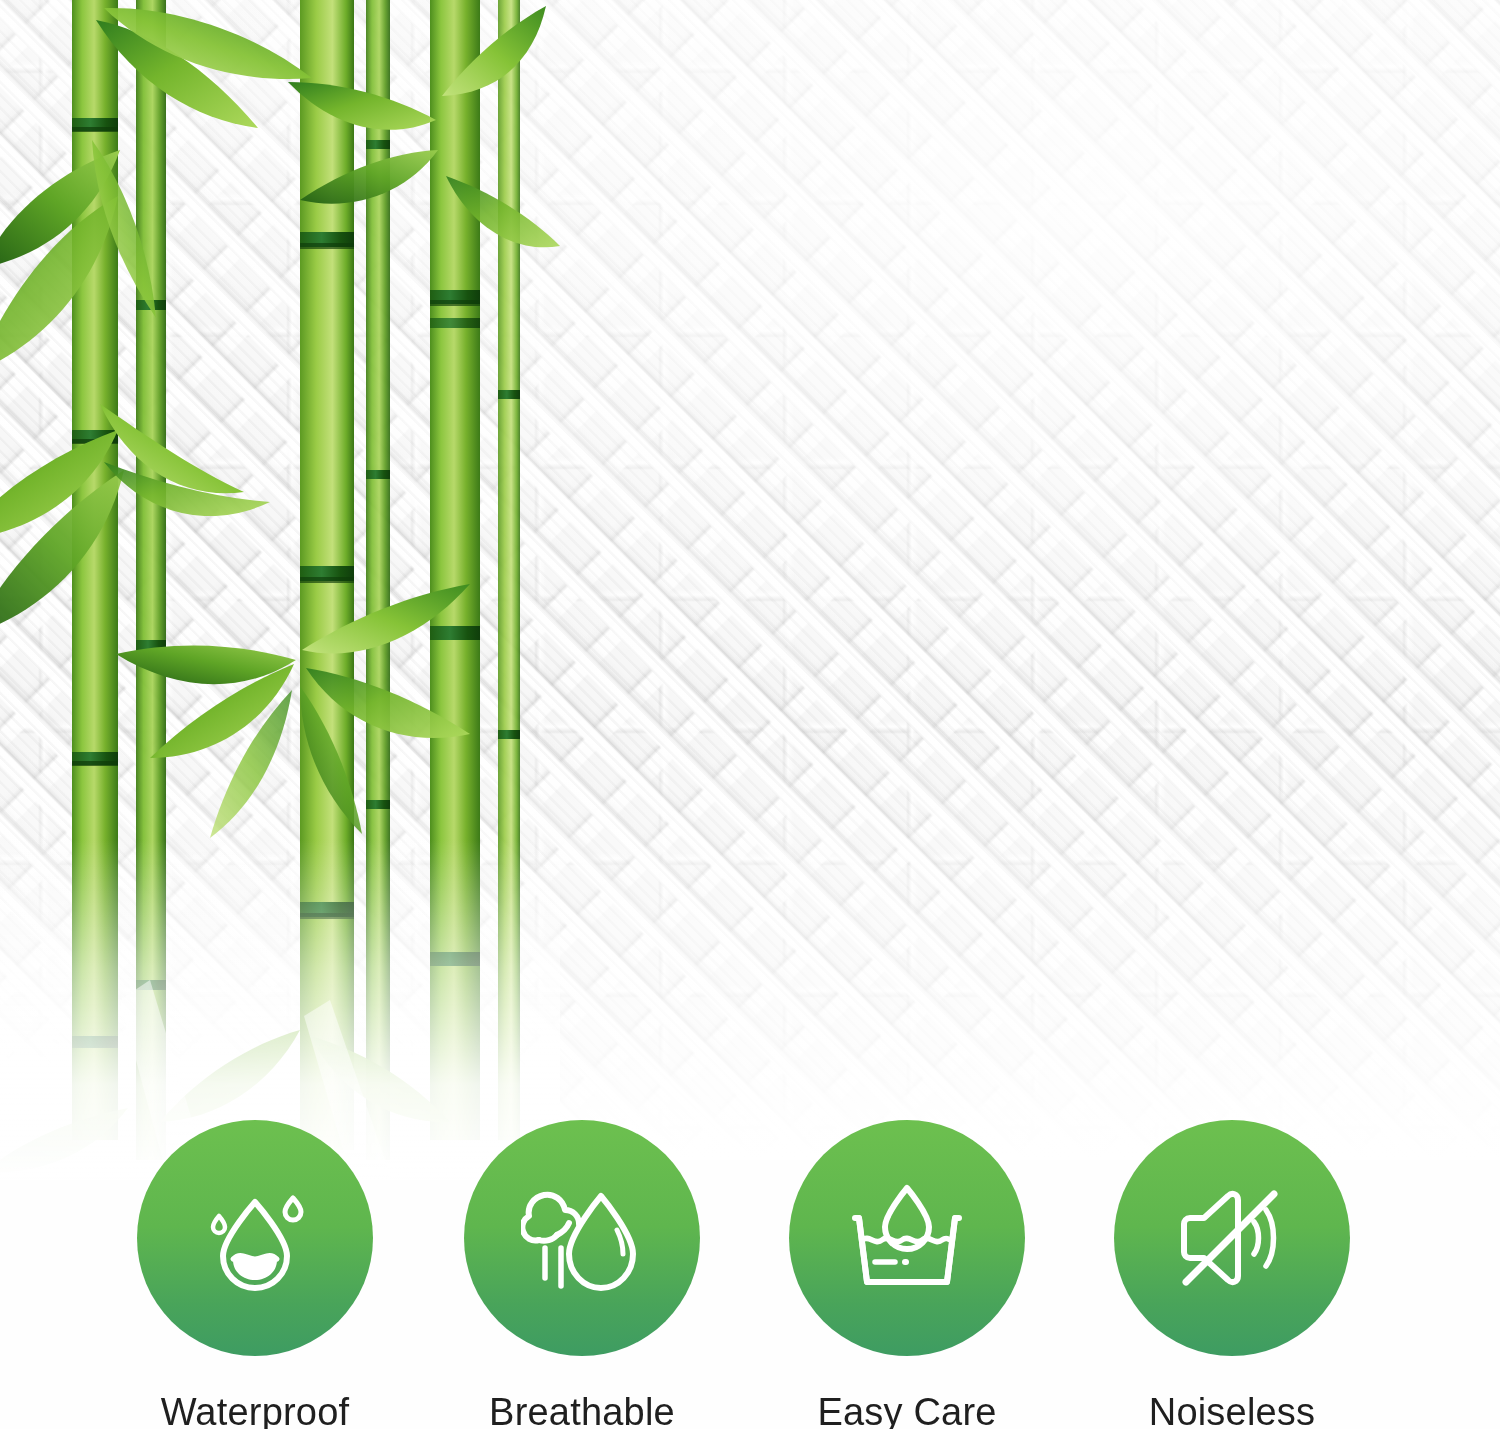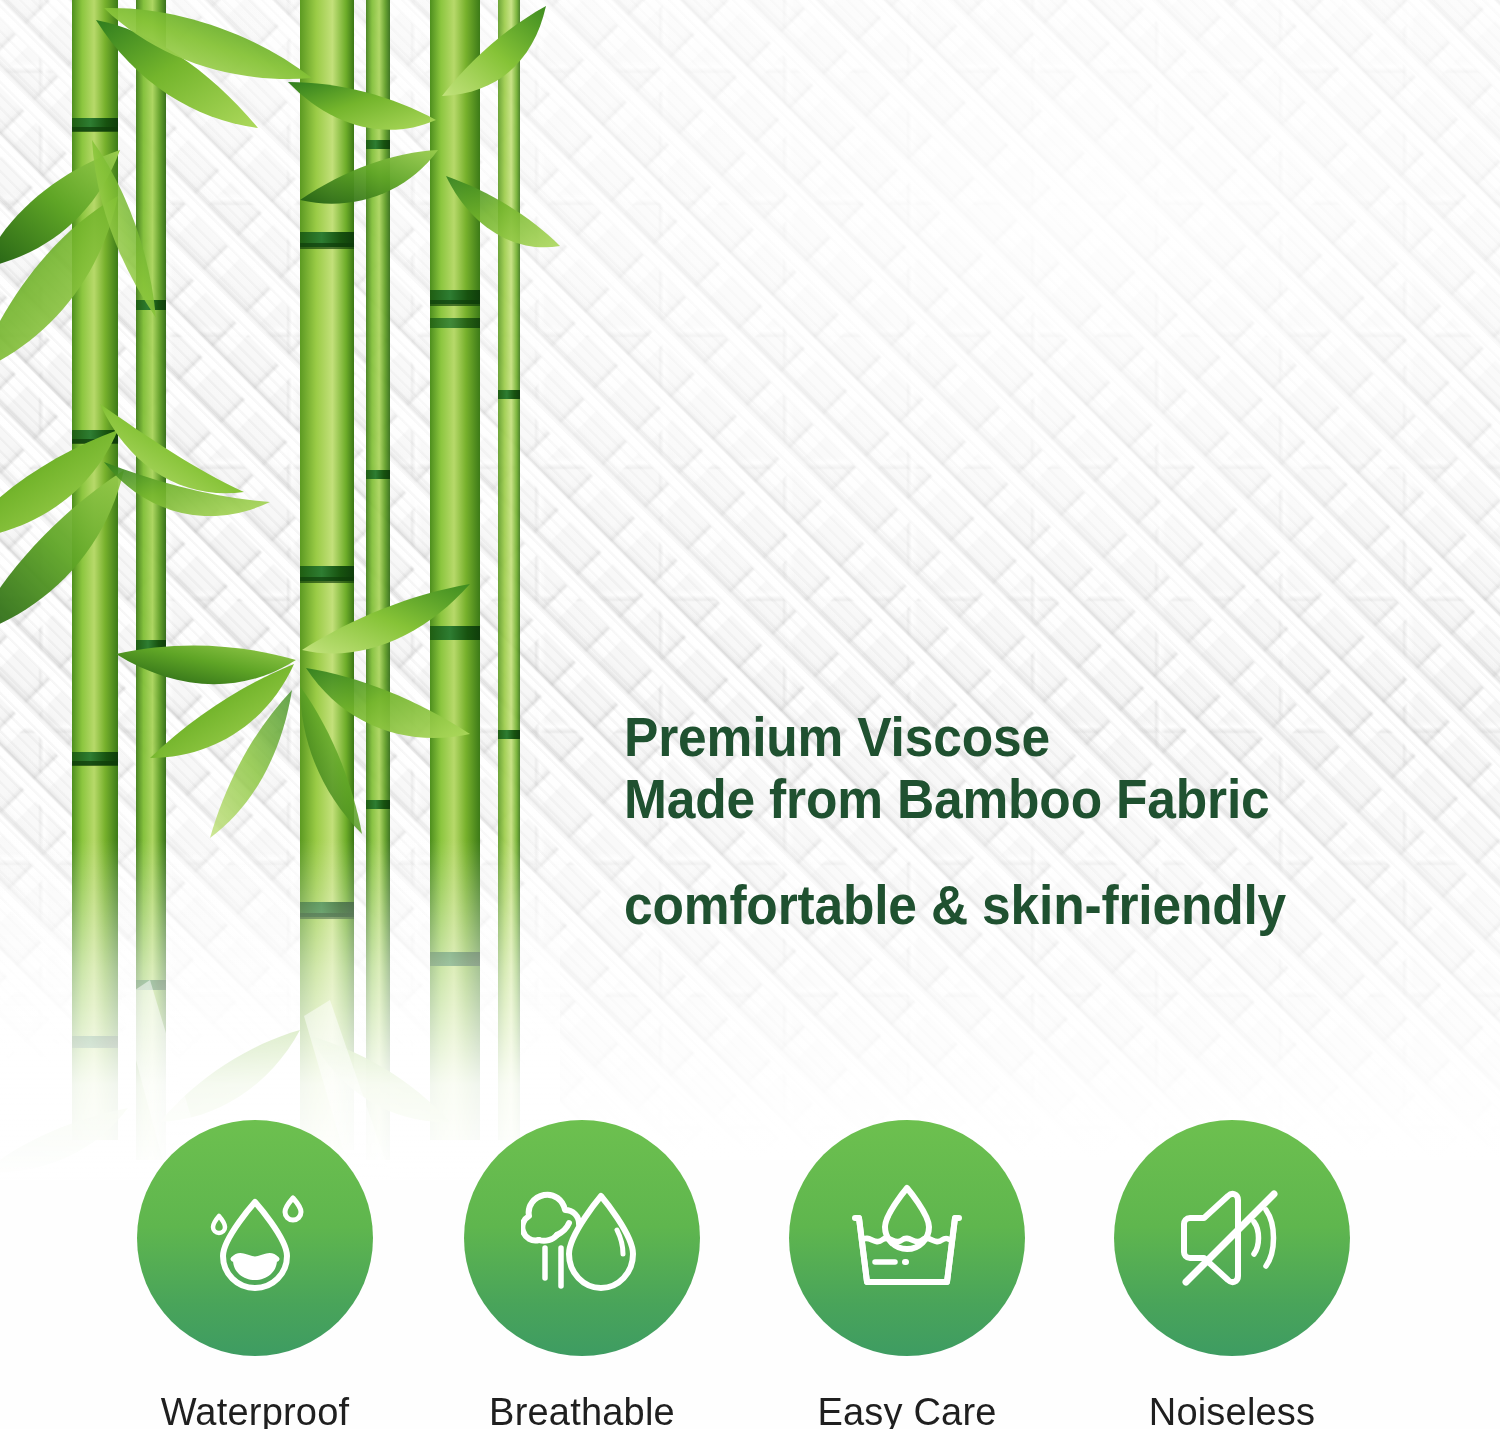--- a/index.html
+++ b/index.html
@@ -252,25 +252,20 @@
       </g>
 
       <g opacity=".5">
         <path d="M150 980 L210 1180 L168 1180 L120 1000 Z" fill="#ffffff"></path>
         <path d="M330 1000 L392 1180 L352 1180 L304 1016 Z" fill="#ffffff"></path>
       </g>
     </svg>
     <div class="fadeout"></div>
   </div>
 
-  <div class="headline">
-    <div class="l1" style="color: rgb(31, 81, 48);">Premium Viscose</div>
-    <div class="l2" style="color: rgb(31, 81, 48);">Made from Bamboo Fabric</div>
-    <div class="l3" style="color: rgb(31, 81, 48);">comfortable &amp; skin-friendly</div>
-  </div>
 
   <div class="features">
 
     <div class="feature f1">
       <div class="bubble" style="background: linear-gradient(rgb(109, 192, 79) 0%, rgb(95, 182, 78) 45%, rgb(73, 164, 90) 78%, rgb(62, 156, 98) 100%);">
         <svg width="120" height="120" viewBox="0 0 120 120" fill="none" stroke="#ffffff" stroke-width="6" stroke-linecap="round" stroke-linejoin="round">
           <path d="M60 24 C60 24 92 60 92 78 C92 95.7 77.7 110 60 110 C42.3 110 28 95.7 28 78 C28 60 60 24 60 24 Z"></path>
           <path d="M38 82 C46 74 52 82 60 82 C68 82 74 74 82 82 C82 94 72 102 60 102 C48 102 38 94 38 82 Z" fill="#ffffff" stroke="none"></path>
           <path d="M38 81 C46 73 52 81 60 81 C68 81 74 73 82 81" stroke-width="5"></path>
           <path d="M98 20 C98 20 106 29 106 34 C106 38.4 102.4 42 98 42 C93.6 42 90 38.4 90 34 C90 29 98 20 98 20 Z" stroke-width="5"></path>

